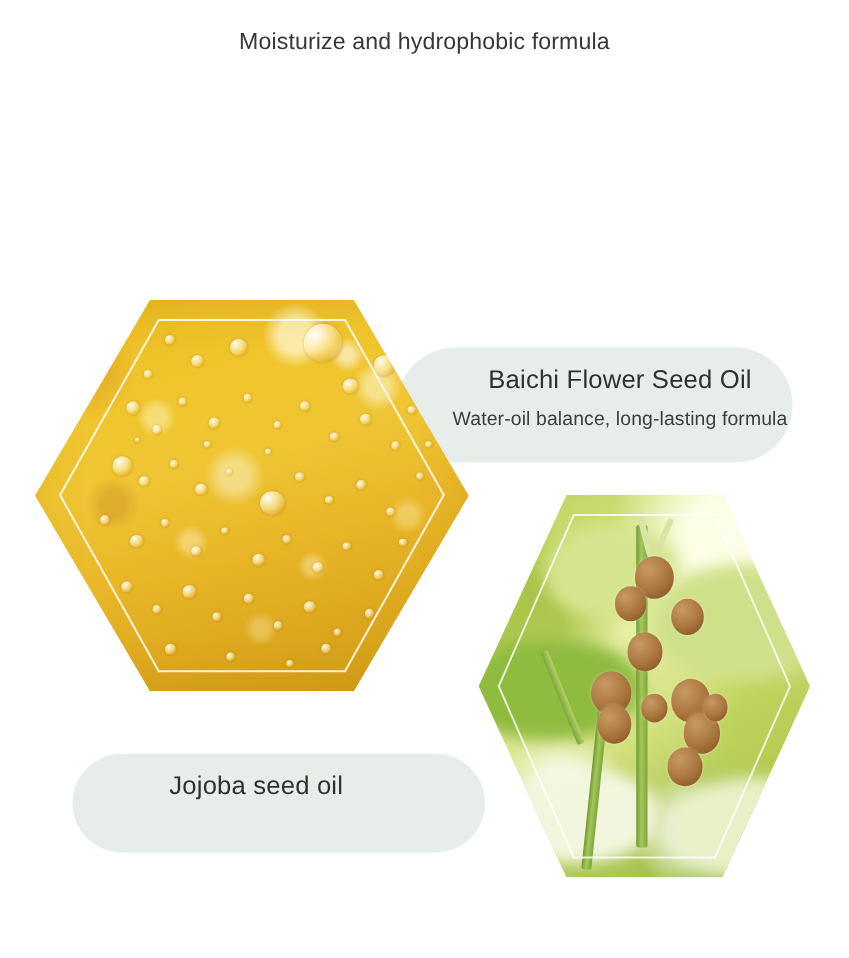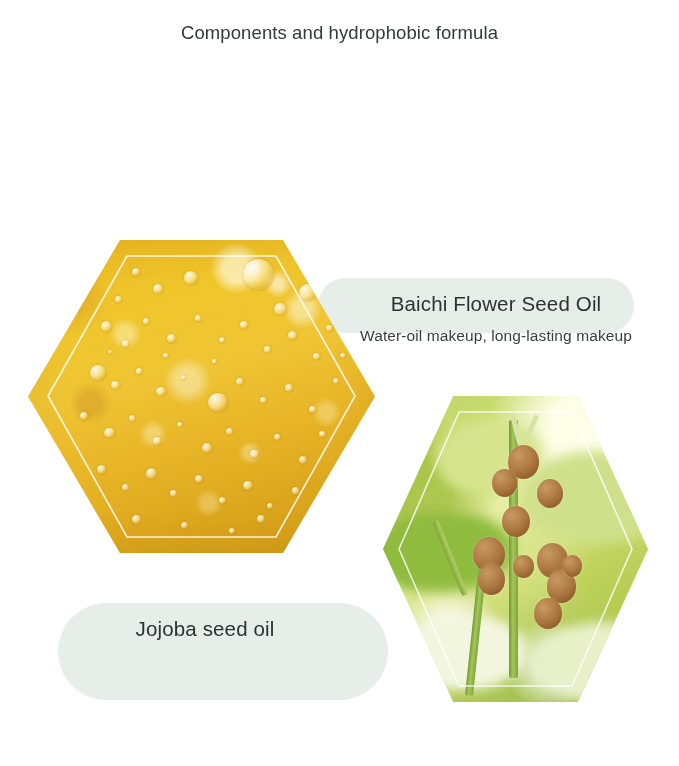--- a/index.html
+++ b/index.html
@@ -57,28 +57,28 @@
     background: #e7eeea;
     border-radius: 999px;
     box-sizing: border-box;
     text-align: center;
     color: #2f3234;
   }
   .pill-baichi {
     left: 318px;
     top: 278px;
     width: 316px;
-    height: 55px;
+    height: 92px;
     padding-left: 40px;
   }
   .pill-jojoba {
     left: 58px;
     top: 603px;
     width: 330px;
-    height: 97px;
+    height: 79px;
     padding-right: 36px;
   }
   .pill-title {
     display: block;
     font-size: 20.5px;
     line-height: 1;
     padding-top: 16px;
     color: #2e3133;
     letter-spacing: 0.15px;
   }
@@ -177,28 +177,28 @@
   
   .layer-hex-oil   { z-index: 4; }
   .layer-hex-plant { z-index: 3; }
   .layer-pill-baichi { z-index: 2; }
   .layer-pill-jojoba { z-index: 5; }
 </style>
 </head>
 <body>
 
 <div class="header">
-  <p class="page-subtitle">Components and hydrophobic formula</p>
+  <p class="page-subtitle">Moisturize and hydrophobic formula</p>
 </div>
 
 <div class="stage">
 
   <div class="info-pill pill-baichi layer-pill-baichi">
     <span class="pill-title">Baichi Flower Seed Oil</span>
-    <span class="pill-sub">Water-oil makeup, long-lasting makeup</span>
+    <span class="pill-sub">Water-oil balance, long-lasting formula</span>
   </div>
 
   <div class="hex hex-plant layer-hex-plant">
     <div class="plant">
       <div class="leafblur" style="left:-6%;top:38%;width:55%;height:26%;background:#8fbb3f;"></div>
       <div class="leafblur" style="left:52%;top:18%;width:58%;height:30%;background:#cfe08a;"></div>
       <div class="leafblur" style="left:8%;top:72%;width:46%;height:24%;background:#f2f6df;"></div>
       <div class="leafblur" style="left:58%;top:74%;width:48%;height:26%;background:#e8f0c8;"></div>
       <div class="leafblur" style="left:20%;top:8%;width:40%;height:24%;background:#d6e48e;"></div>
 

